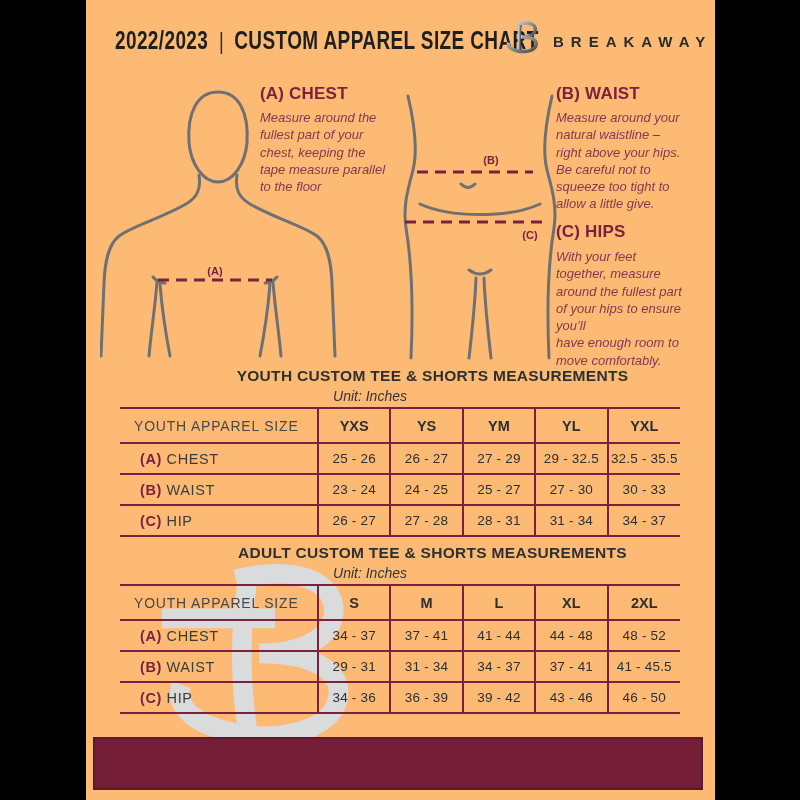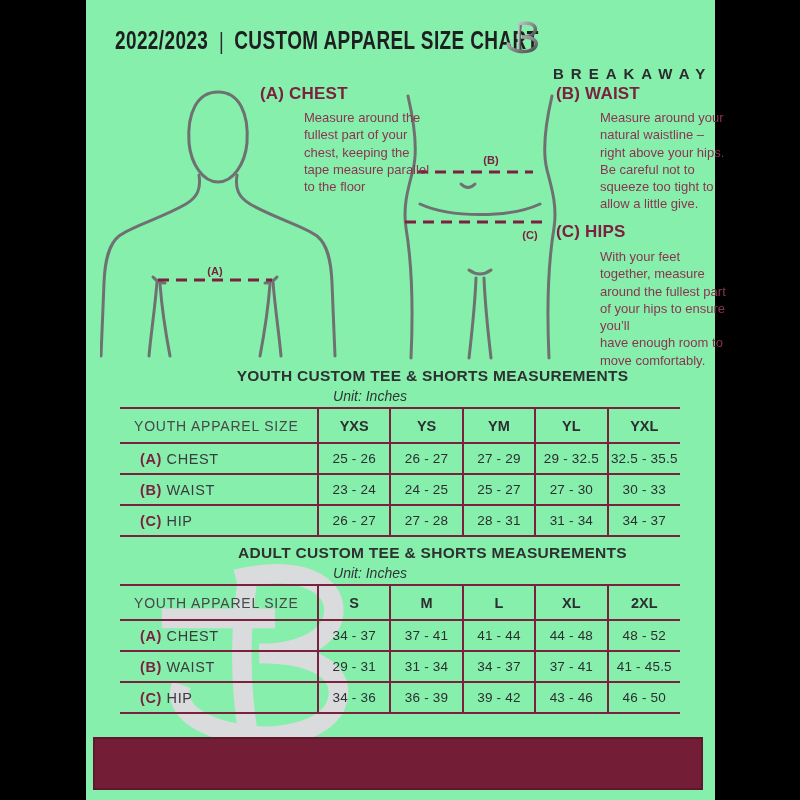--- a/index.html
+++ b/index.html
@@ -1,31 +1,31 @@
 <!DOCTYPE html>
 <html><head>
 <meta charset="utf-8">
 <style>
   html,body{margin:0;padding:0;background:#000;width:800px;height:800px;overflow:hidden;
     font-family:"Liberation Sans",sans-serif;}
-  .page{position:absolute;left:86px;top:0;width:629px;height:800px;background:#86efac;}
+  .page{position:absolute;left:86px;top:0;width:629px;height:800px;background:#fdba74;}
 
   
   .hdr-title{position:absolute;left:29px;top:26px;display:flex;align-items:center;gap:14px;
     transform:scaleX(0.76);transform-origin:left center;white-space:nowrap;color:#1e1f21;}
   .hdr-year,.hdr-main{font-size:25px;font-weight:700;letter-spacing:0.5px;}
   .hdr-div{font-size:24px;font-weight:400;color:#2a2b2d;}
   .logo{position:absolute;left:417px;top:18px;}
   .brand{position:absolute;left:467px;top:33px;font-size:15px;font-weight:700;
-    letter-spacing:7px;color:#2b2c2e;margin-top:32px;}
+    letter-spacing:7px;color:#2b2c2e;}
 
   
   .g-head{position:absolute;font-size:17px;font-weight:700;color:#7c2040;letter-spacing:0.2px;}
-  .g-desc{position:absolute;font-size:13px;color:#8a3550;
-    line-height:1.33;white-space:pre-line;margin-left:44px;}
+  .g-desc{position:absolute;font-size:13px;font-style:italic;color:#8a3550;
+    line-height:1.33;white-space:pre-line;}
   .chest-head{left:174px;top:84px;}  .chest-desc{left:174px;top:109px;width:150px;}
   .waist-head{left:470px;top:84px;}  .waist-desc{left:470px;top:109px;width:155px;}
   .hips-head{left:470px;top:222px;text-align:right;}  .hips-desc{left:470px;top:248px;width:155px;}
 
   .fig{position:absolute;}
   .fig1{left:14px;top:85px;}  .fig2{left:309px;top:92px;}
   .outline{fill:none;stroke:#6f7072;stroke-width:3;stroke-linecap:round;}
   .dash{fill:none;stroke:#7c2040;stroke-width:3;stroke-dasharray:11 7;}
   .marker{font-size:11px;font-weight:700;fill:#7c2040;text-anchor:middle;
     font-family:"Liberation Sans",sans-serif;}

